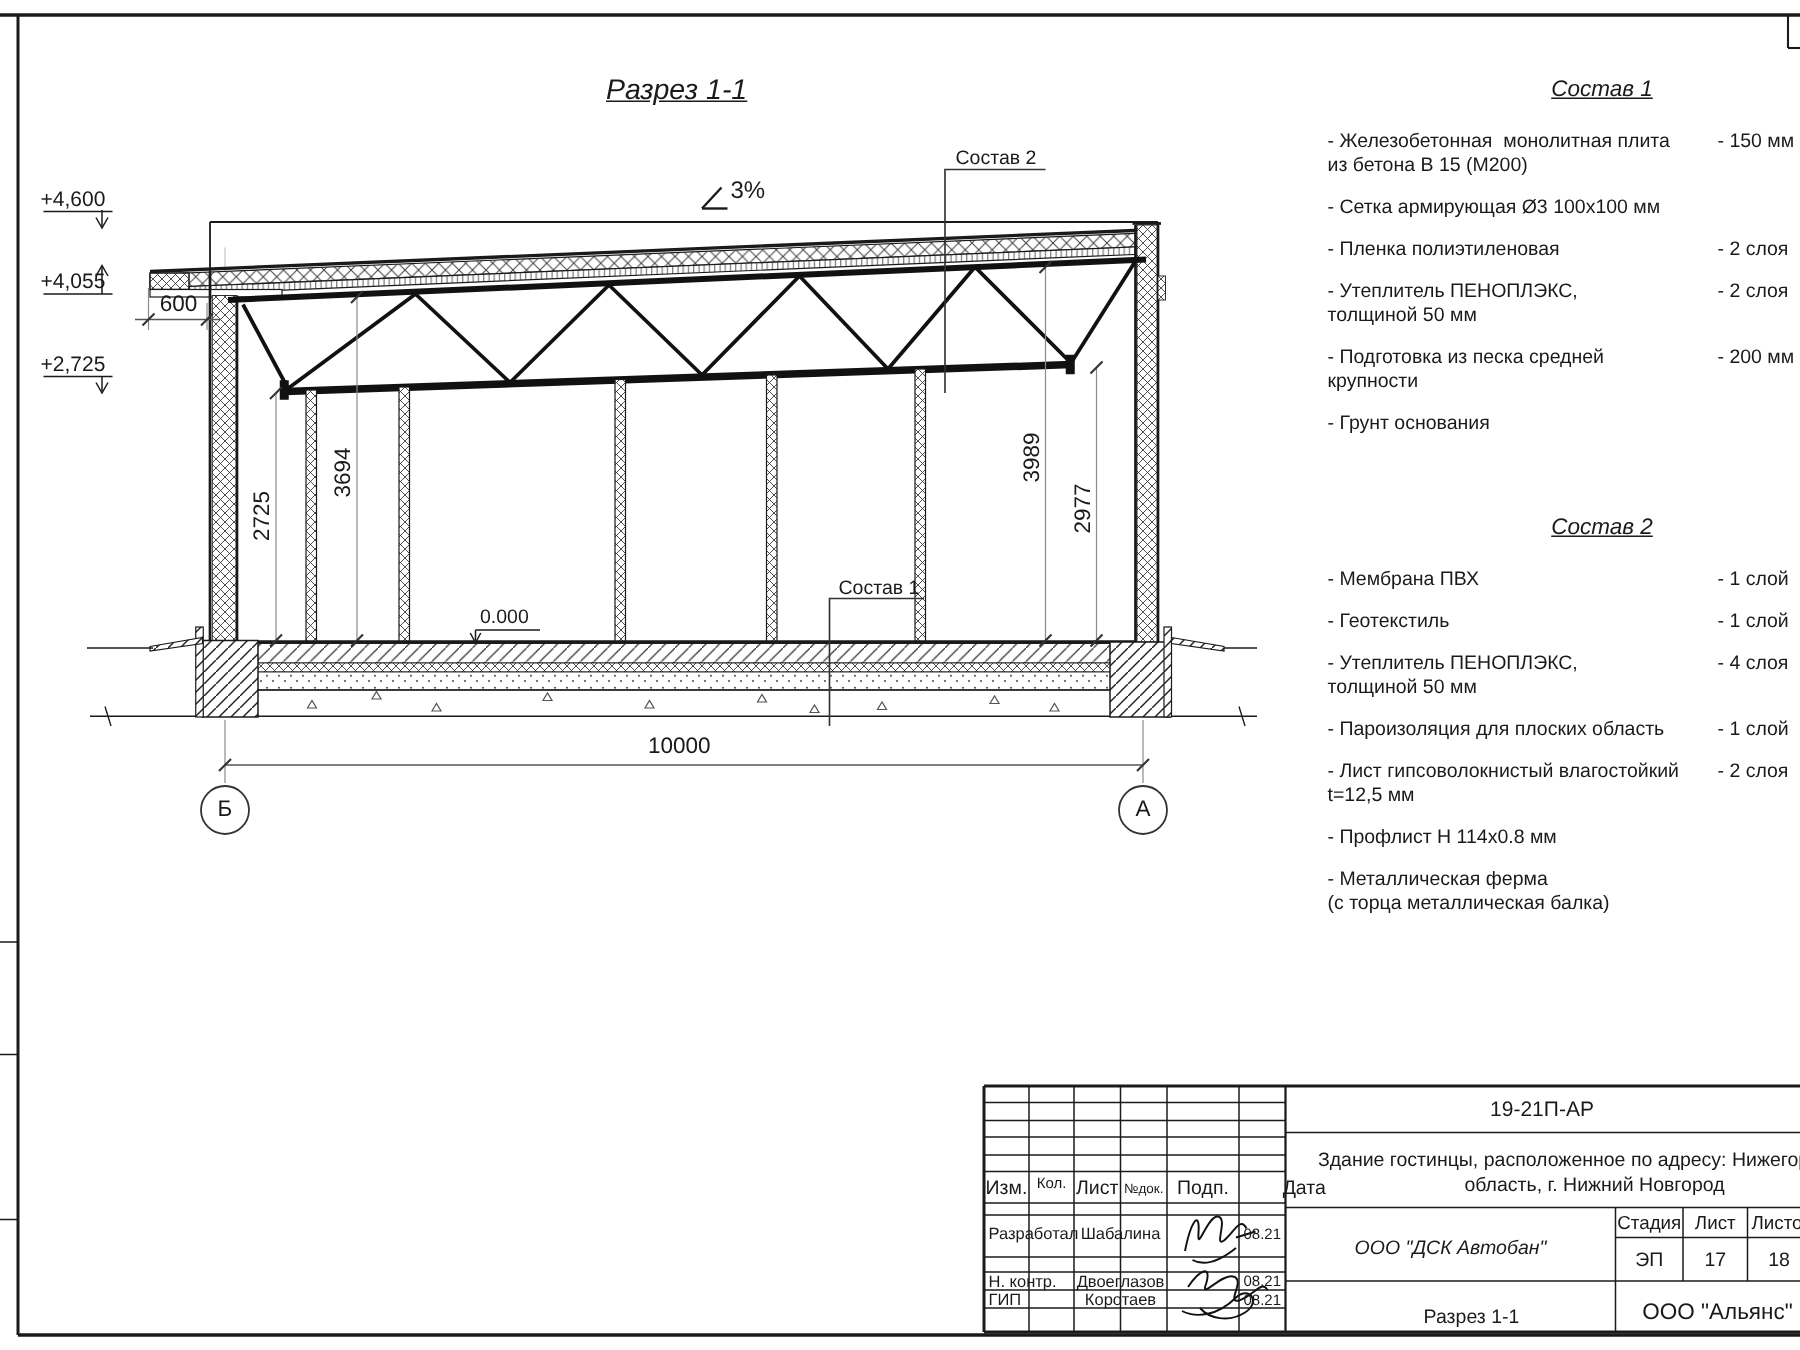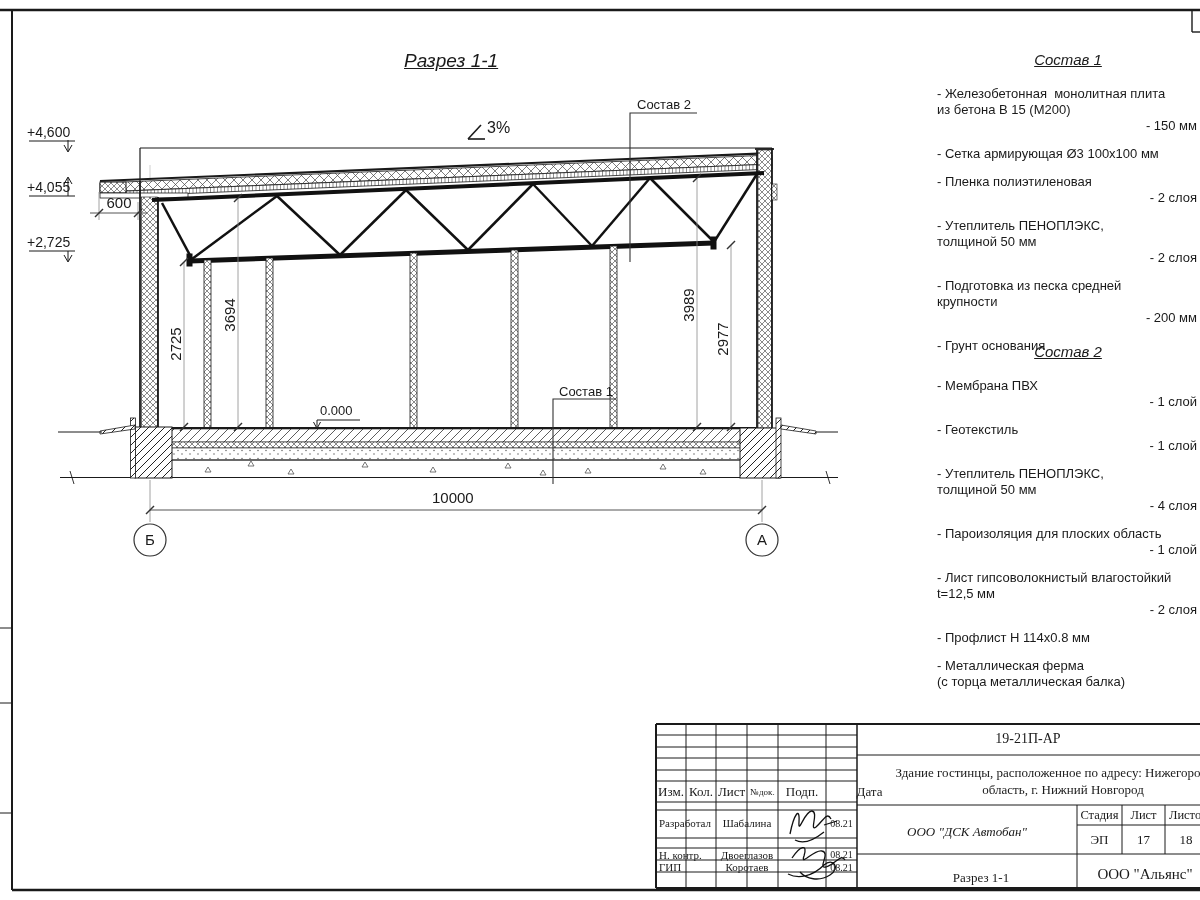--- a/index.html
+++ b/index.html
@@ -8,25 +8,25 @@
   #linework{position:absolute;left:0;top:0;z-index:1;}
   .txt{position:absolute;z-index:2;white-space:nowrap;}
   .rot{transform:translate(-50%,-50%) rotate(-90deg);transform-origin:center;}
   .ctr{text-align:center;}
   .it{font-style:italic;}
   .und{text-decoration:underline;}
   
   .panel{position:absolute;z-index:2;width:312px;font-size:13px;line-height:16px;}
   .panel-heading{font-size:15px;font-style:italic;text-decoration:underline;text-align:center;
     padding-left:54px;margin-bottom:18px;}
-  .li{display:flex;align-items:flex-end;margin-bottom:12px;flex-direction:column;}
+  .li{display:flex;align-items:flex-start;margin-bottom:12px;}
   .li .nm{width:260px;white-space:pre-wrap;}
   .li .vl{white-space:nowrap;}
   
-  .tb{position:absolute;z-index:3;font-family:Liberation Serif, serif;}
+  .tb{position:absolute;z-index:3;}
 </style>
 </head>
 <body>
 
 <div id="sheet">
 
 <svg id="linework" width="1200" height="900" viewBox="0 0 1200 900">
   <defs>
     <pattern id="xh8" width="9" height="9" patternUnits="userSpaceOnUse">
       <rect width="9" height="9" fill="#fff"></rect>
@@ -337,21 +337,21 @@
 (с торца металлическая балка)</div>
     <div class="vl"></div>
   </div>
 </div>
 
 <div class="tb ctr" style="left:857px;top:731px;width:342px;font-size:14px;">19-21П-АР</div>
 <div class="tb ctr" style="left:857px;top:765px;width:412px;font-size:13px;white-space:nowrap;overflow:hidden;">Здание гостинцы, расположенное по адресу: Нижегородская</div>
 <div class="tb ctr" style="left:857px;top:782px;width:412px;font-size:13px;">область, г. Нижний Новгород</div>
 
 <div class="tb ctr" style="left:656px;top:784px;width:30px;font-size:13px;">Изм.</div>
-<div class="tb ctr" style="left:686px;top:784px;width:30px;font-size:13px;text-align:center;">Кол.</div>
+<div class="tb ctr" style="left:686px;top:784px;width:30px;font-size:10px;text-align:center;">Кол.</div>
 <div class="tb ctr" style="left:716px;top:784px;width:31px;font-size:13px;">Лист</div>
 <div class="tb ctr" style="left:747px;top:787px;width:31px;font-size:9px;">№док.</div>
 <div class="tb ctr" style="left:778px;top:784px;width:48px;font-size:13px;">Подп.</div>
 <div class="tb ctr" style="left:826px;top:784px;width:31px;font-size:13px;padding-left:28px;">Дата</div>
 
 <div class="tb" style="left:659px;top:817px;font-size:11px;">Разработал</div>
 <div class="tb ctr" style="left:716px;top:817px;width:62px;font-size:11px;">Шабалина</div>
 <div class="tb ctr" style="left:826px;top:818px;width:31px;font-size:10px;">08.21</div>
 <div class="tb" style="left:659px;top:849px;font-size:11px;">Н. контр.</div>
 <div class="tb ctr" style="left:716px;top:849px;width:62px;font-size:11px;">Двоеглазов</div>

